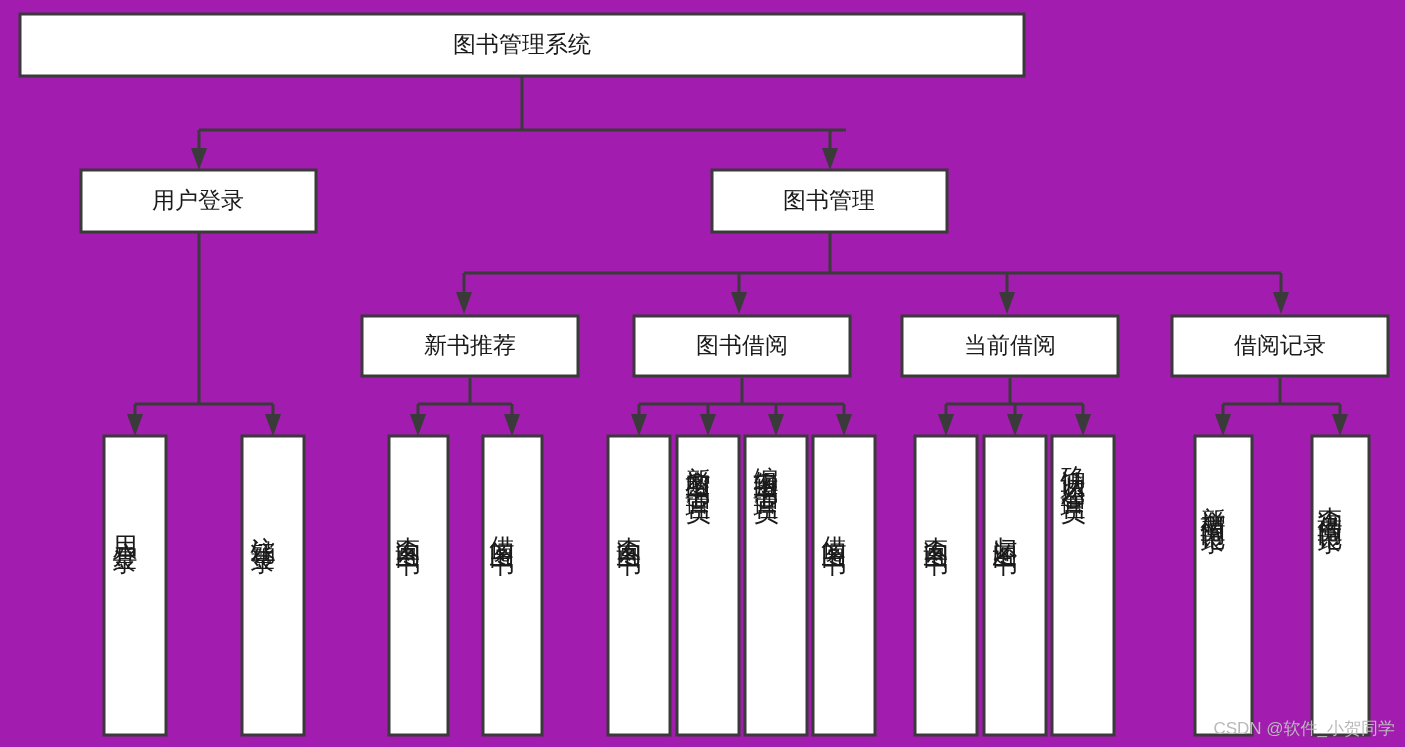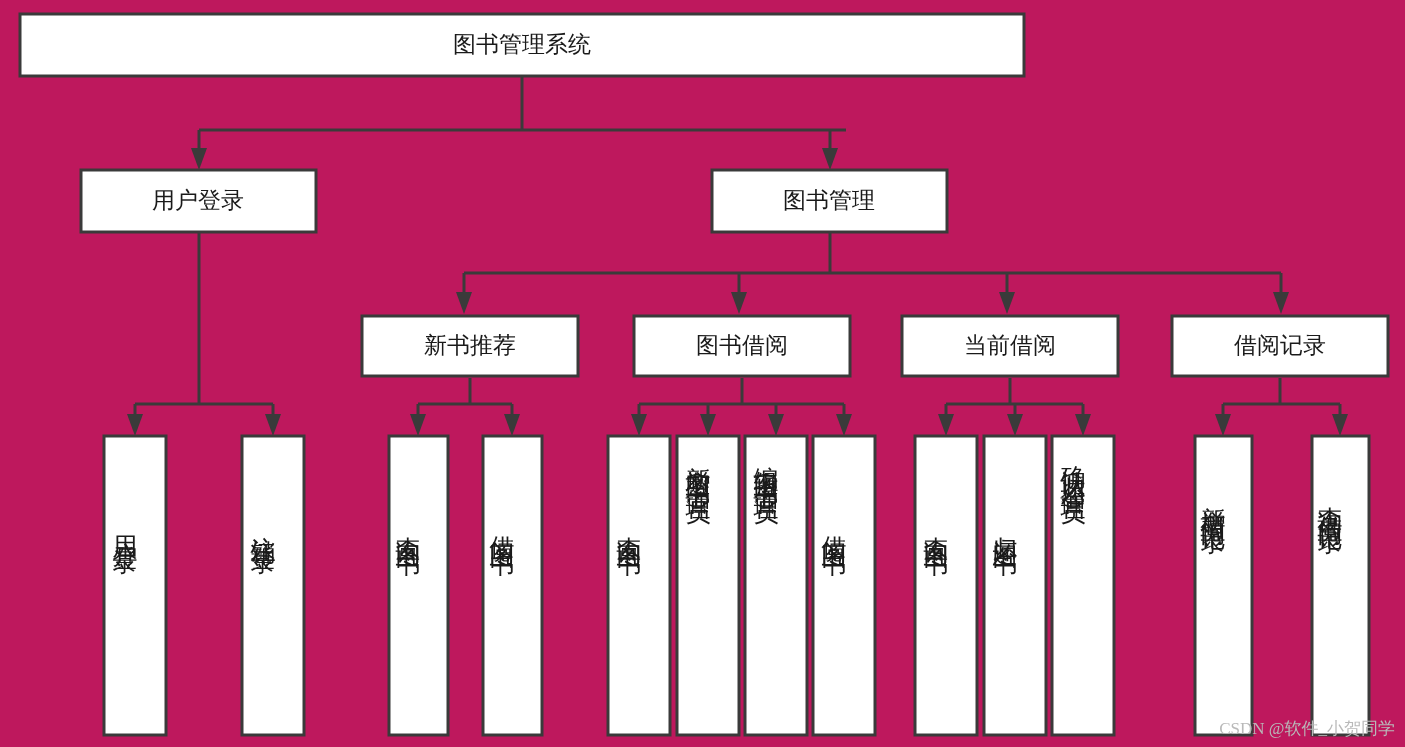--- a/index.html
+++ b/index.html
@@ -10,21 +10,21 @@
   body {
     width: 1405px;
     height: 747px;
     font-family: "Liberation Sans", "DejaVu Sans", sans-serif;
     overflow: hidden;
   }
   #diagram-root {
     position: relative;
     width: 1405px;
     height: 747px;
-    background: #be185d;
+    background: #a21caf;
   }
   svg#flowchart {
     position: absolute;
     top: 0;
     left: 0;
     width: 1405px;
     height: 747px;
     display: block;
   }
   .node-box {
@@ -55,21 +55,21 @@
     writing-mode: vertical-rl;
     text-orientation: upright;
     glyph-orientation-vertical: 0;
     letter-spacing: 5px;
     dominant-baseline: hanging;
   }
   .watermark {
     position: absolute;
     right: 10px;
     bottom: 7px;
-    font-family: Liberation Serif, serif;
+    font-family: Liberation Sans, sans-serif;
     font-size: 17px;
     color: #b9b9b9;
     white-space: nowrap;
     user-select: none;
     margin-top: 44px;
   }
 </style>
 </head>
 <body>
 

